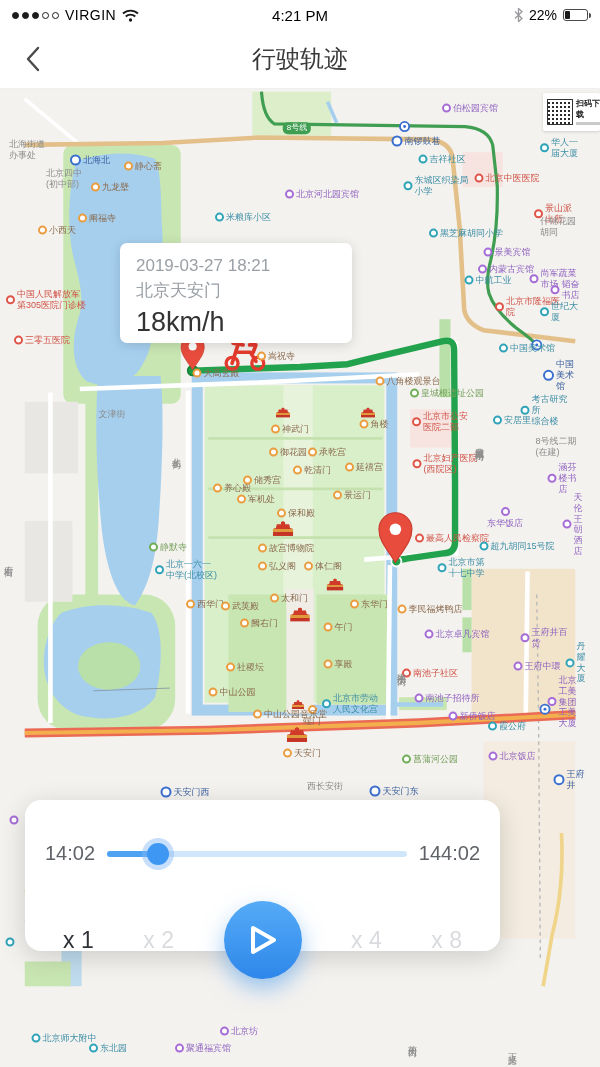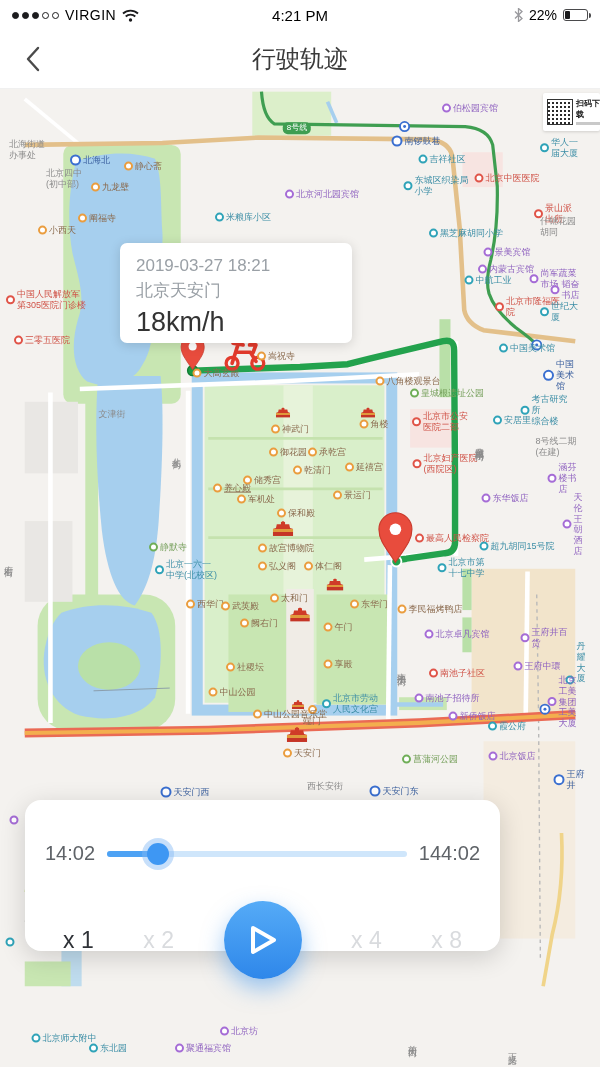--- a/index.html
+++ b/index.html
@@ -229,21 +229,21 @@
         <div class="lbl sc" style="left: 276px; top: 268px;"><i class="ic"></i><span>嵩祝寺</span></div>
         <div class="lbl sc" style="left: 408px; top: 293px;"><i class="ic"></i><span>八角楼观景台</span></div>
         <div class="lbl pk" style="left: 447px; top: 305px;"><i class="ic"></i><span>皇城根遗址公园</span></div>
         <div class="lbl sc" style="left: 290px; top: 341px;"><i class="ic"></i><span>神武门</span></div>
         <div class="lbl sc" style="left: 374px; top: 336px;"><i class="ic"></i><span>角楼</span></div>
         <div class="lbl sc" style="left: 288px; top: 364px;"><i class="ic"></i><span>御花园</span></div>
         <div class="lbl sc" style="left: 327px; top: 364px;"><i class="ic"></i><span>承乾宫</span></div>
         <div class="lbl sc" style="left: 364px; top: 379px;"><i class="ic"></i><span>延禧宫</span></div>
         <div class="lbl sc" style="left: 262px; top: 392px;"><i class="ic"></i><span>储秀宫</span></div>
         <div class="lbl sc" style="left: 312px; top: 382px;"><i class="ic"></i><span>乾清门</span></div>
-        <div class="lbl sc" style="left: 232px; top: 400px; text-decoration: underline;"><i class="ic"></i><span>养心殿</span></div>
+        <div class="lbl sc" style="left: 232px; top: 400px;"><i class="ic"></i><span>养心殿</span></div>
         <div class="lbl sc" style="left: 256px; top: 411px;"><i class="ic"></i><span>军机处</span></div>
         <div class="lbl sc" style="left: 296px; top: 425px;"><i class="ic"></i><span>保和殿</span></div>
         <div class="lbl sc" style="left: 352px; top: 407px;"><i class="ic"></i><span>景运门</span></div>
         <div class="lbl sc" style="left: 286px; top: 460px;"><i class="ic"></i><span>故宫博物院</span></div>
         <div class="lbl sc" style="left: 277px; top: 478px;"><i class="ic"></i><span>弘义阁</span></div>
         <div class="lbl sc" style="left: 323px; top: 478px;"><i class="ic"></i><span>体仁阁</span></div>
         <div class="lbl sc" style="left: 289px; top: 510px;"><i class="ic"></i><span>太和门</span></div>
         <div class="lbl sc" style="left: 240px; top: 518px;"><i class="ic"></i><span>武英殿</span></div>
         <div class="lbl sc" style="left: 369px; top: 516px;"><i class="ic"></i><span>东华门</span></div>
         <div class="lbl sc" style="left: 259px; top: 535px;"><i class="ic"></i><span>阙右门</span></div>
@@ -284,36 +284,36 @@
         <div class="lbl bu" style="left: 547px; top: 322px;"><i class="ic"></i><span>考古研究所
 综合楼</span></div>
         <div class="lbl bu" style="left: 512px; top: 332px;"><i class="ic"></i><span>安居里</span></div>
         <div class="lbl gr" style="left: 556px; top: 359px;"><span>8号线二期
 (在建)</span></div>
         <div class="lbl hp" style="left: 440px; top: 334px;"><i class="ic"></i><span>北京市公安
 医院二部</span></div>
         <div class="lbl hp" style="left: 445px; top: 376px;"><i class="ic"></i><span>北京妇产医院
 (西院区)</span></div>
         <div class="lbl ho" style="left: 565px; top: 390px;"><i class="ic"></i><span>涵芬楼书店</span></div>
-        <div class="lbl ho" style="left: 505px; top: 410px;"><i class="ic"></i><span>东华饭店</span></div>
+        <div class="lbl ho" style="left: 505px; top: 430px; flex-direction: column;"><i class="ic"></i><span>东华饭店</span></div>
         <div class="lbl ho" style="left: 575px; top: 436px;"><i class="ic"></i><span>天伦王朝酒店</span></div>
         <div class="lbl bu" style="left: 517px; top: 458px;"><i class="ic"></i><span>超九胡同15号院</span></div>
         <div class="lbl hp" style="left: 452px; top: 450px;"><i class="ic"></i><span>最高人民检察院</span></div>
         <div class="lbl bu" style="left: 461px; top: 480px;"><i class="ic"></i><span>北京市第
 十七中学</span></div>
         <div class="lbl sc" style="left: 430px; top: 521px;"><i class="ic"></i><span>李民福烤鸭店</span></div>
         <div class="lbl ho" style="left: 457px; top: 546px;"><i class="ic"></i><span>北京卓凡宾馆</span></div>
-        <div class="lbl hp" style="left: 457px; top: 585px;"><i class="ic"></i><span>南池子社区</span></div>
+        <div class="lbl hp" style="left: 430px; top: 585px;"><i class="ic"></i><span>南池子社区</span></div>
         <div class="lbl ho" style="left: 447px; top: 610px;"><i class="ic"></i><span>南池子招待所</span></div>
         <div class="lbl ho" style="left: 472px; top: 628px;"><i class="ic"></i><span>新侨饭店</span></div>
         <div class="lbl bu" style="left: 507px; top: 638px;"><i class="ic"></i><span>霞公府</span></div>
         <div class="lbl ho" style="left: 512px; top: 668px;"><i class="ic"></i><span>北京饭店</span></div>
         <div class="lbl ho" style="left: 547px; top: 550px;"><i class="ic"></i><span>王府井百货</span></div>
         <div class="lbl ho" style="left: 537px; top: 578px;"><i class="ic"></i><span>王府中環</span></div>
-        <div class="lbl bu" style="left: 577px; top: 575px; align-items: flex-end;"><i class="ic"></i><span>丹耀大厦</span></div>
+        <div class="lbl bu" style="left: 577px; top: 575px;"><i class="ic"></i><span>丹耀大厦</span></div>
         <div class="lbl ho" style="left: 565px; top: 614px;"><i class="ic"></i><span>北京工美集团
 工美大厦</span></div>
         <div class="lbl me" style="left: 569px; top: 692px;"><i class="ic"></i><span>王府井</span></div>
         <div class="lbl rd v" style="left: 401px; top: 580px;"><span>南池子大街</span></div>
         <div class="lbl rd v" style="left: 479px; top: 355px;"><span>东黄城根南街</span></div>
         <div class="lbl rd v" style="left: 412px; top: 952px;"><span>前门大街</span></div>
         <div class="lbl rd v" style="left: 512px; top: 960px;"><span>正义路</span></div>
         <div class="lbl ho" style="left: 239px; top: 943px;"><i class="ic"></i><span>北京坊</span></div>
         <div class="lbl ho" style="left: 203px; top: 960px;"><i class="ic"></i><span>聚通福宾馆</span></div>
         <div class="lbl bu" style="left: 108px; top: 960px;"><i class="ic"></i><span>东北园</span></div>

